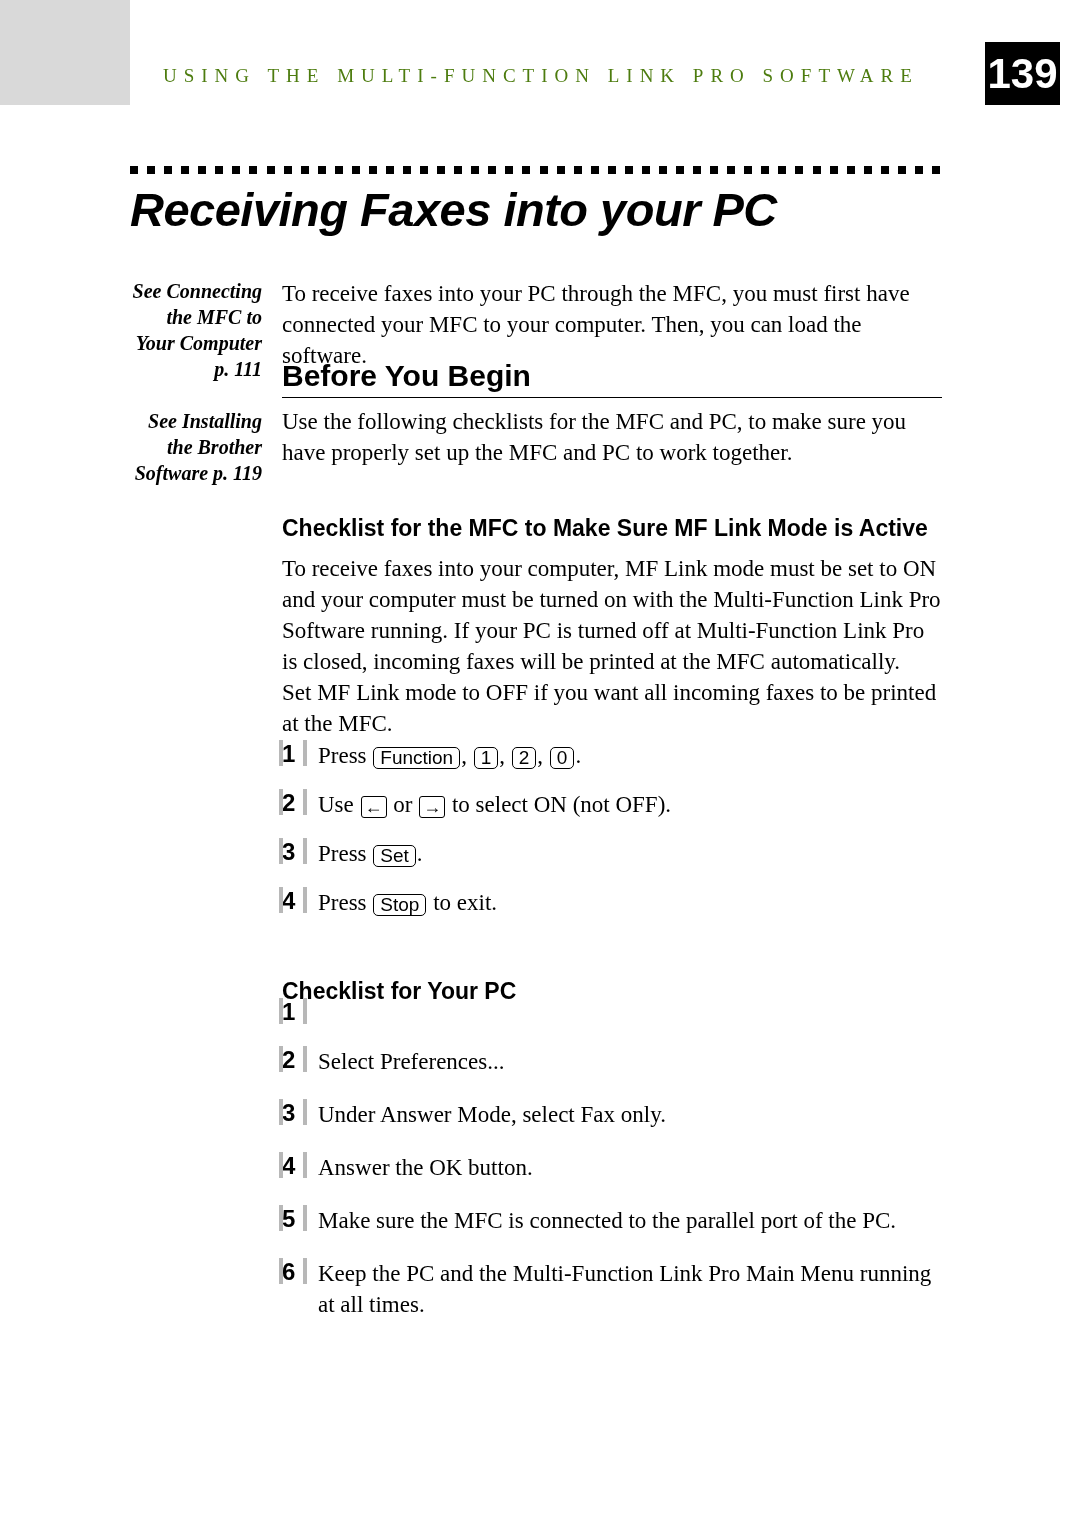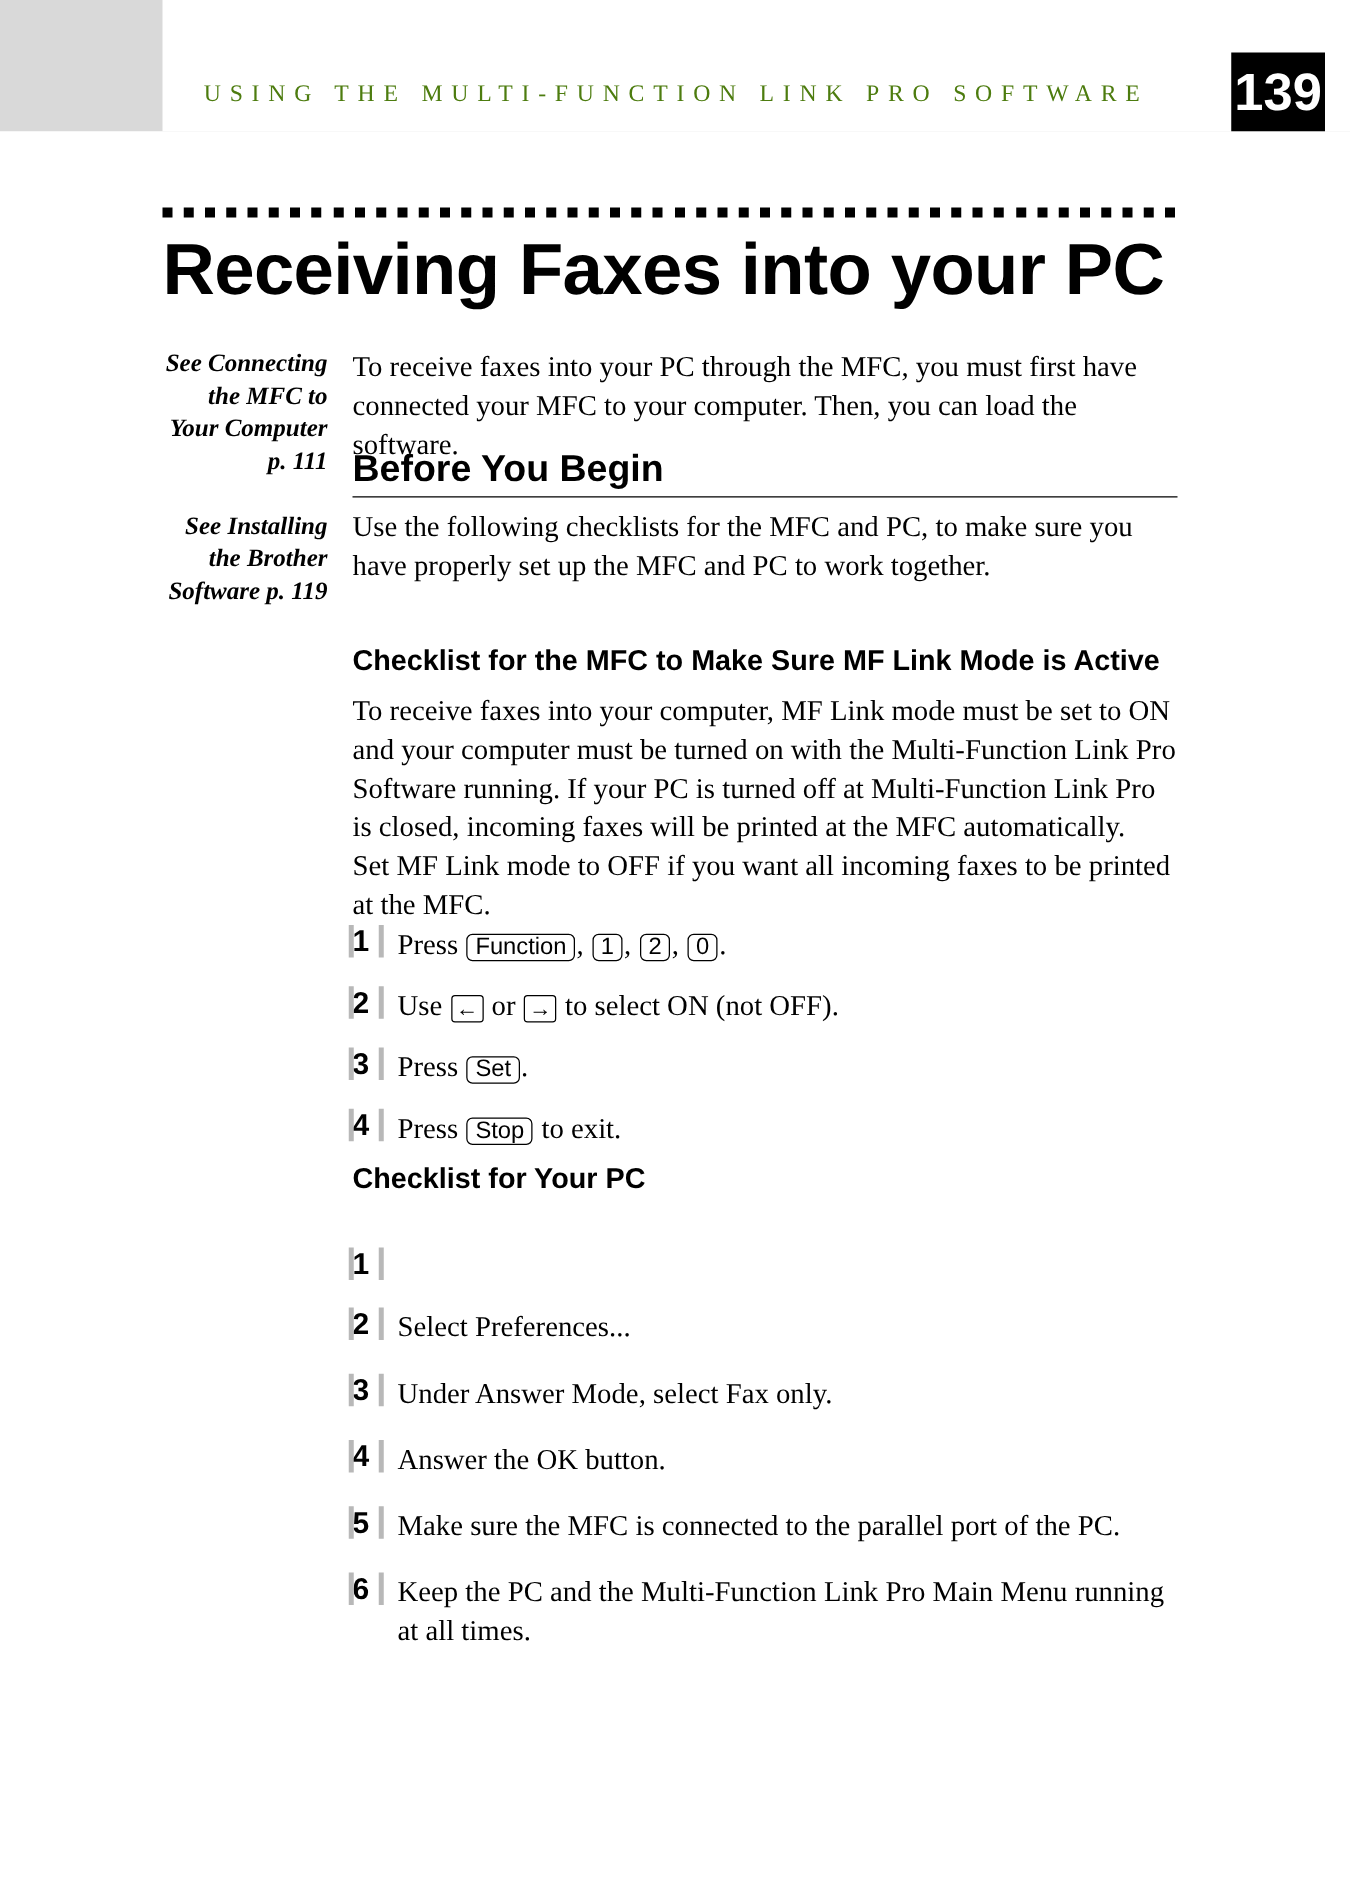--- a/index.html
+++ b/index.html
@@ -76,21 +76,22 @@
       height: 8px;
       background: #000;
     }
     
     .main-title {
       position: absolute;
       top: 182px;
       left: 130px;
       font-family: Arial, Helvetica, sans-serif;
       font-weight: bold;
-      font-size: 58px;
+      font-style: italic;
+      font-size: 47px;
       color: #000;
       letter-spacing: -0.5px;
     }
     
     .sidebar {
       position: absolute;
       left: 130px;
       width: 132px;
       text-align: right;
       font-family: 'Times New Roman', serif;
@@ -227,21 +228,21 @@
       padding: 0px 3px;
       font-family: Arial, sans-serif;
       font-size: 18px;
       font-weight: bold;
       line-height: 20px;
       vertical-align: middle;
       margin: 0 1px;
     }
     
     .sub-2 {
-      top: 929px;
+      top: 978px;
     }
     
     .step-list-2 {
       top: 998px;
     }
     
     .step-list-2 .step-item {
       margin-bottom: 22px;
     }
   </style>

